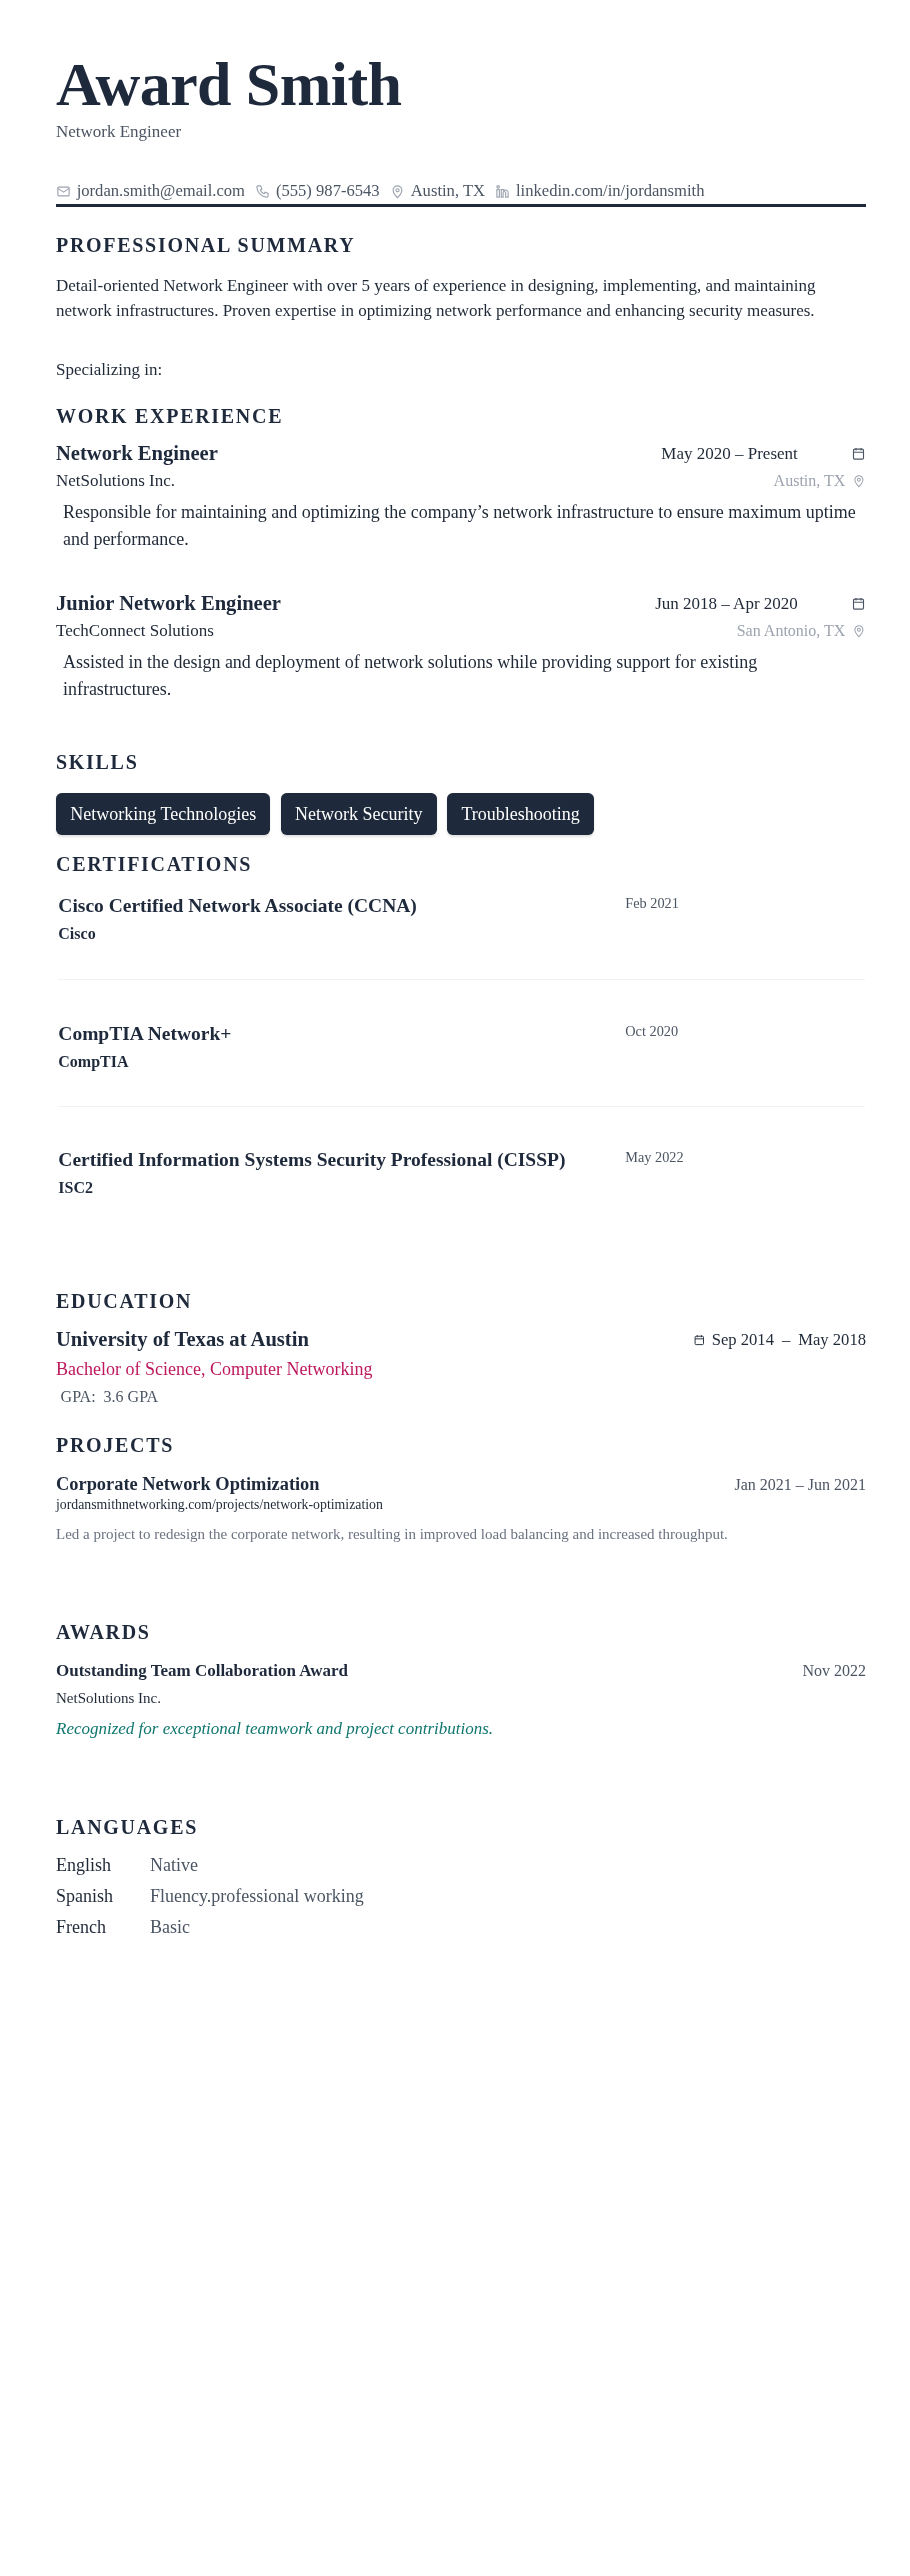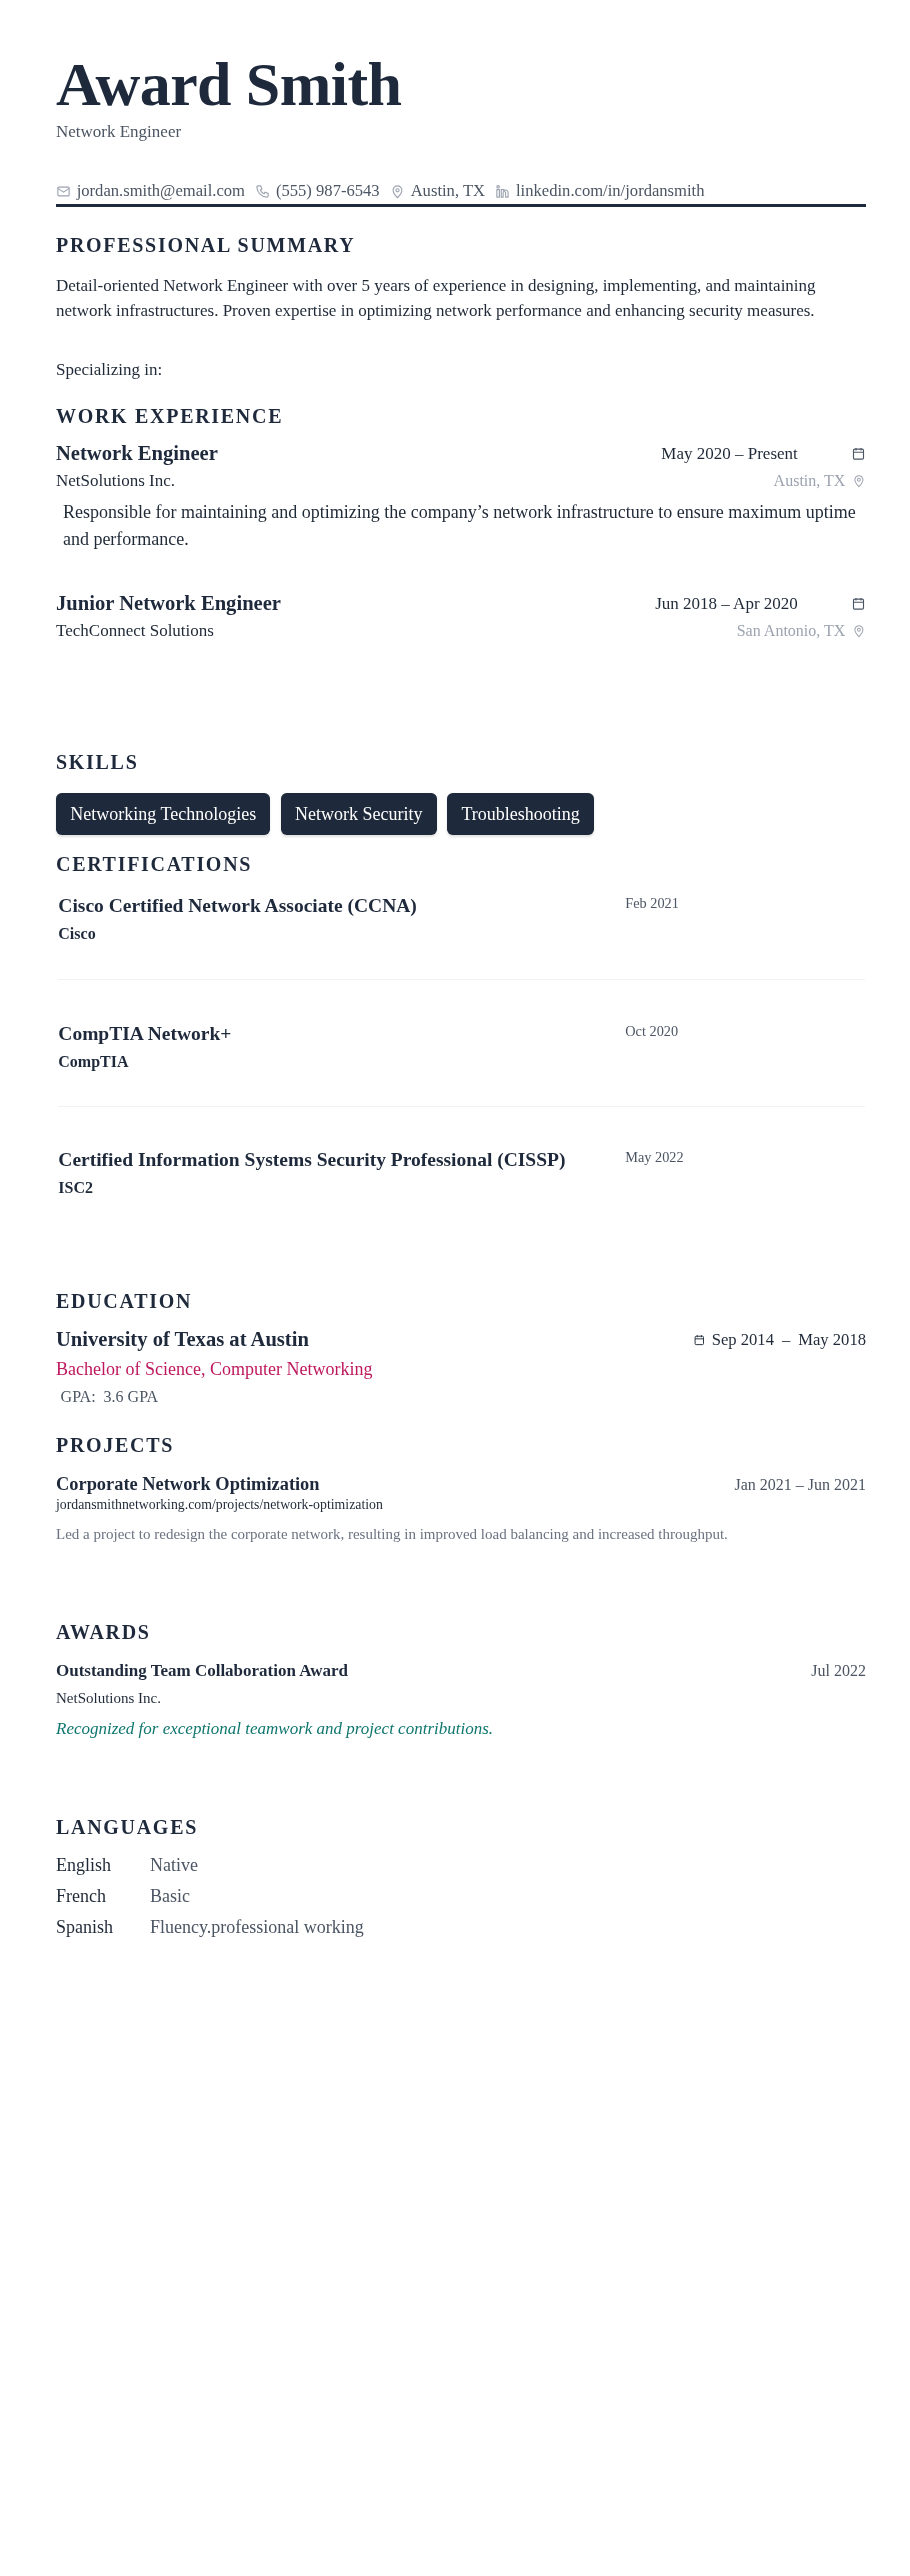--- a/index.html
+++ b/index.html
@@ -148,20 +148,21 @@
     <div class="row" style="margin-top:5.7px;">
       <span class="company">TechConnect Solutions</span>
       <span class="loc">
         <span>San Antonio, TX</span>
         <svg viewBox="0 0 24 24">
             <path d="M12 22s7-7 7-12a7 7 0 0 0-14 0c0 5 7 12 7 12z"></path>
             <circle cx="12" cy="10" r="2.5"></circle>
           </svg>
       </span>
     </div>
+    <div class="desc" style="margin-top:8px;">Assisted in the design and deployment of network solutions while providing support for existing infrastructures.</div>
   </div>
 
   <div class="abs section-title" style="top:751px;">SKILLS</div>
   <div class="abs skills" style="top:793px;">
     <span class="pill">Networking Technologies</span>
     <span class="pill">Network Security</span>
     <span class="pill">Troubleshooting</span>
   </div>
 
   <div class="abs section-title" style="top:853px;">CERTIFICATIONS</div>
@@ -211,36 +212,36 @@
       <span class="proj-date">Jan 2021 – Jun 2021</span>
     </div>
     <div class="proj-url" style="margin-top:2.3px;">jordansmithnetworking.com/projects/network-optimization</div>
     <div class="proj-desc" style="margin-top:9.2px;">Led a project to redesign the corporate network, resulting in improved load balancing and increased throughput.</div>
   </div>
 
   <div class="abs section-title" style="top:1621px;">AWARDS</div>
   <div class="abs" style="top:1661px;">
     <div class="row">
       <span class="award-name">Outstanding Team Collaboration Award</span>
-      <span class="award-date">Jul 2022</span>
+      <span class="award-date">Nov 2022</span>
     </div>
     <div class="award-org" style="margin-top:9.2px;">NetSolutions Inc.</div>
     <div class="award-desc" style="margin-top:11.5px;">Recognized for exceptional teamwork and project contributions.</div>
   </div>
 
   <div class="abs section-title" style="top:1816px;">LANGUAGES</div>
   <div class="abs" style="top:1850px;">
     <div class="lang-row">
       <span class="lang-name">English</span>
       <span class="lang-level">Native</span>
     </div>
     <div class="lang-row">
+      <span class="lang-name">Spanish</span>
+      <span class="lang-level">Fluency.professional working</span>
+    </div>
+    <div class="lang-row">
       <span class="lang-name">French</span>
       <span class="lang-level">Basic</span>
     </div>
-    <div class="lang-row">
-      <span class="lang-name">Spanish</span>
-      <span class="lang-level">Fluency.professional working</span>
-    </div>
   </div>
 
 </div>
 
 
 </body></html>

